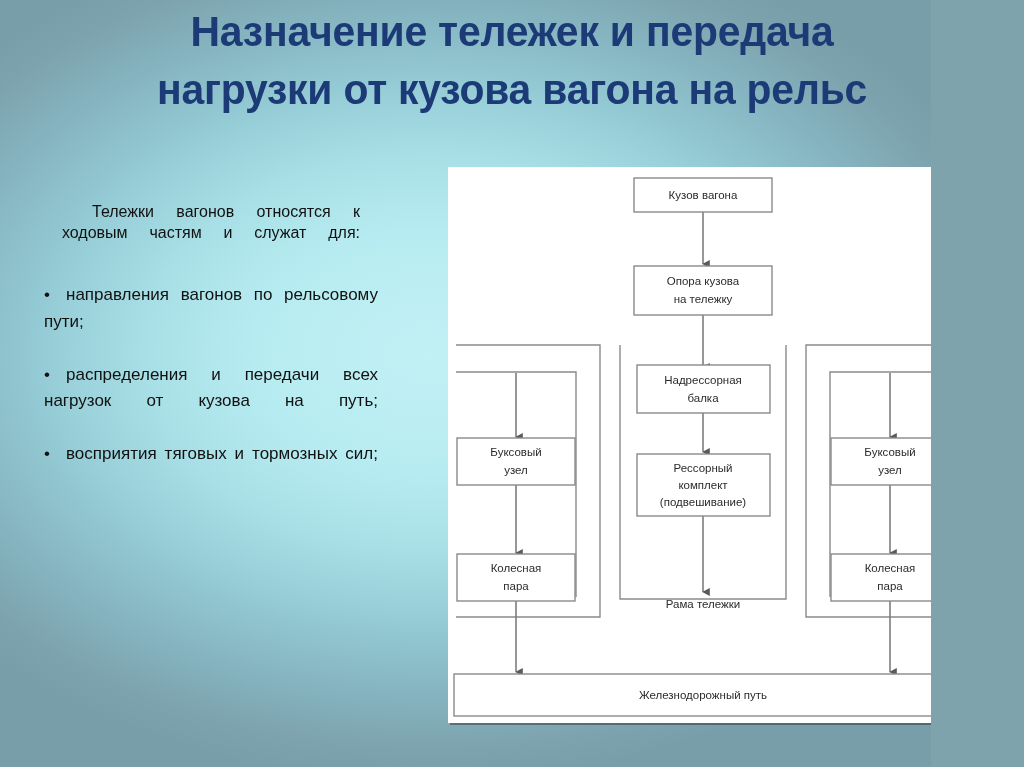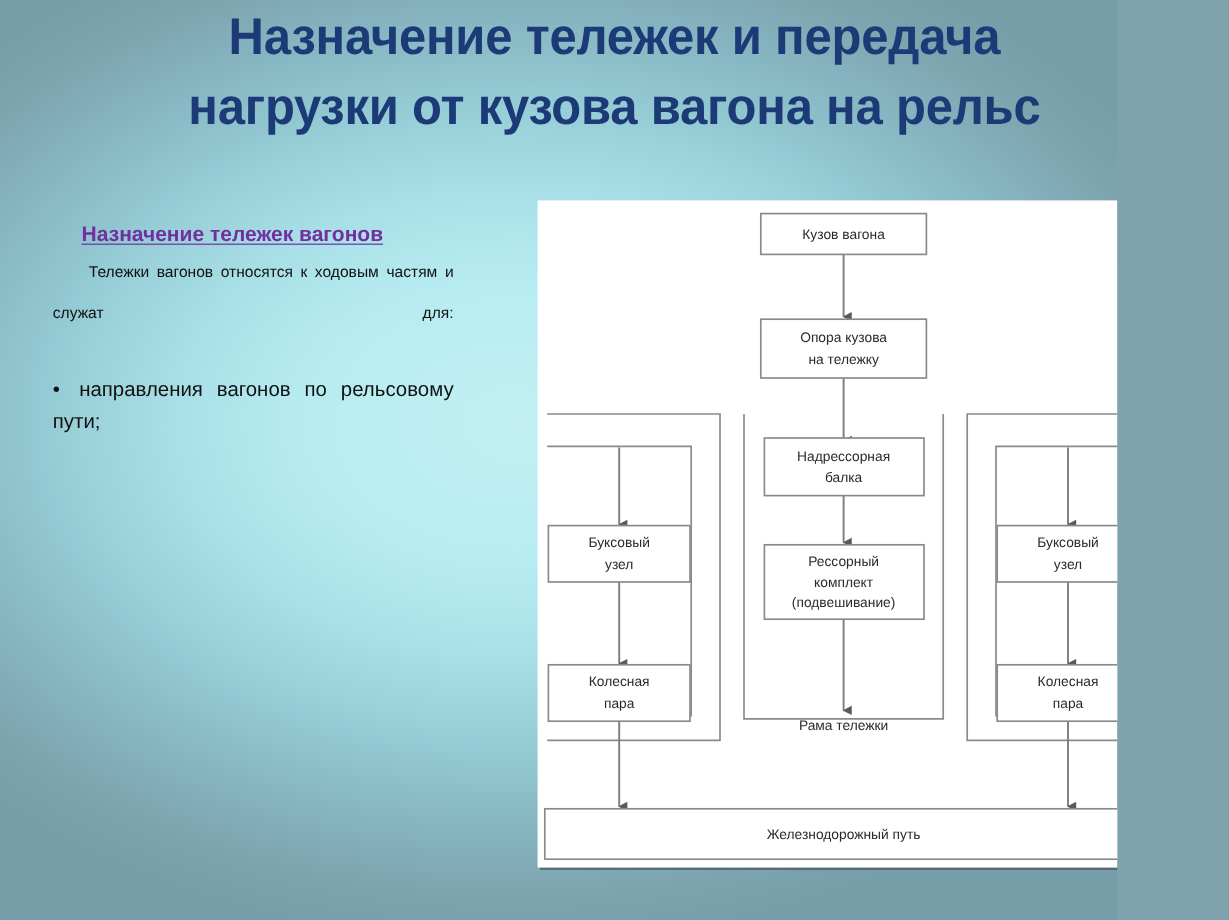--- a/index.html
+++ b/index.html
@@ -62,24 +62,24 @@
     color: #7030a0;
     font-weight: bold;
     font-size: 17.5px;
     line-height: 25px;
     text-decoration: underline;
     text-underline-offset: 2px;
     text-indent: 24px;
     margin: 0 0 2px 0;
   }
   #text-col p.para {
-    margin: 0;
+    margin: 18px;
     color: #111111;
-    font-size: 13px;
-    line-height: 34px;
+    font-size: 16px;
+    line-height: 21px;
     text-align: justify;
     text-indent: 30px;
   }
   #text-col p.bullet {
     margin: 0;
     color: #111111;
     font-size: 17px;
     line-height: 26.5px;
     text-align: justify;
     text-indent: 0;
@@ -145,29 +145,34 @@
 <body>
 
 <div id="slide">
 
   <div id="title-block">
     <div class="tline">Назначение тележек и передача</div>
     <div class="tline">нагрузки от кузова вагона на рельс</div>
   </div>
 
   <div id="text-col">
-    <div class="subhead">Назначение тележек вагонов</div>
 
     <p class="para">Тележки вагонов относятся к ходовым частям и служат для:</p>
 
     <p class="bullet">
       <span class="bdot">•</span><span>направления вагонов по рельсовому пути;</span>
     </p>
 
-
+    <p class="bullet">
+      <span class="bdot">•</span><span>распределения и передачи всех нагрузок от кузова на путь;</span>
+    </p>
+
+    <p class="bullet">
+      <span class="bdot">•</span><span>восприятия тяговых и тормозных сил;</span>
+    </p>
 
   </div>
 
   <div id="diagram-panel">
     <svg id="diagram-svg" viewBox="0 0 510 556" xmlns="http://www.w3.org/2000/svg">
 
       <defs>
         <marker id="arw" markerWidth="9" markerHeight="9" refX="4.5" refY="7.4" orient="auto" markerUnits="userSpaceOnUse">
           <path class="arrowhead" d="M0.6,0.6 L8.4,0.6 L4.5,8.2 Z"></path>
         </marker>

